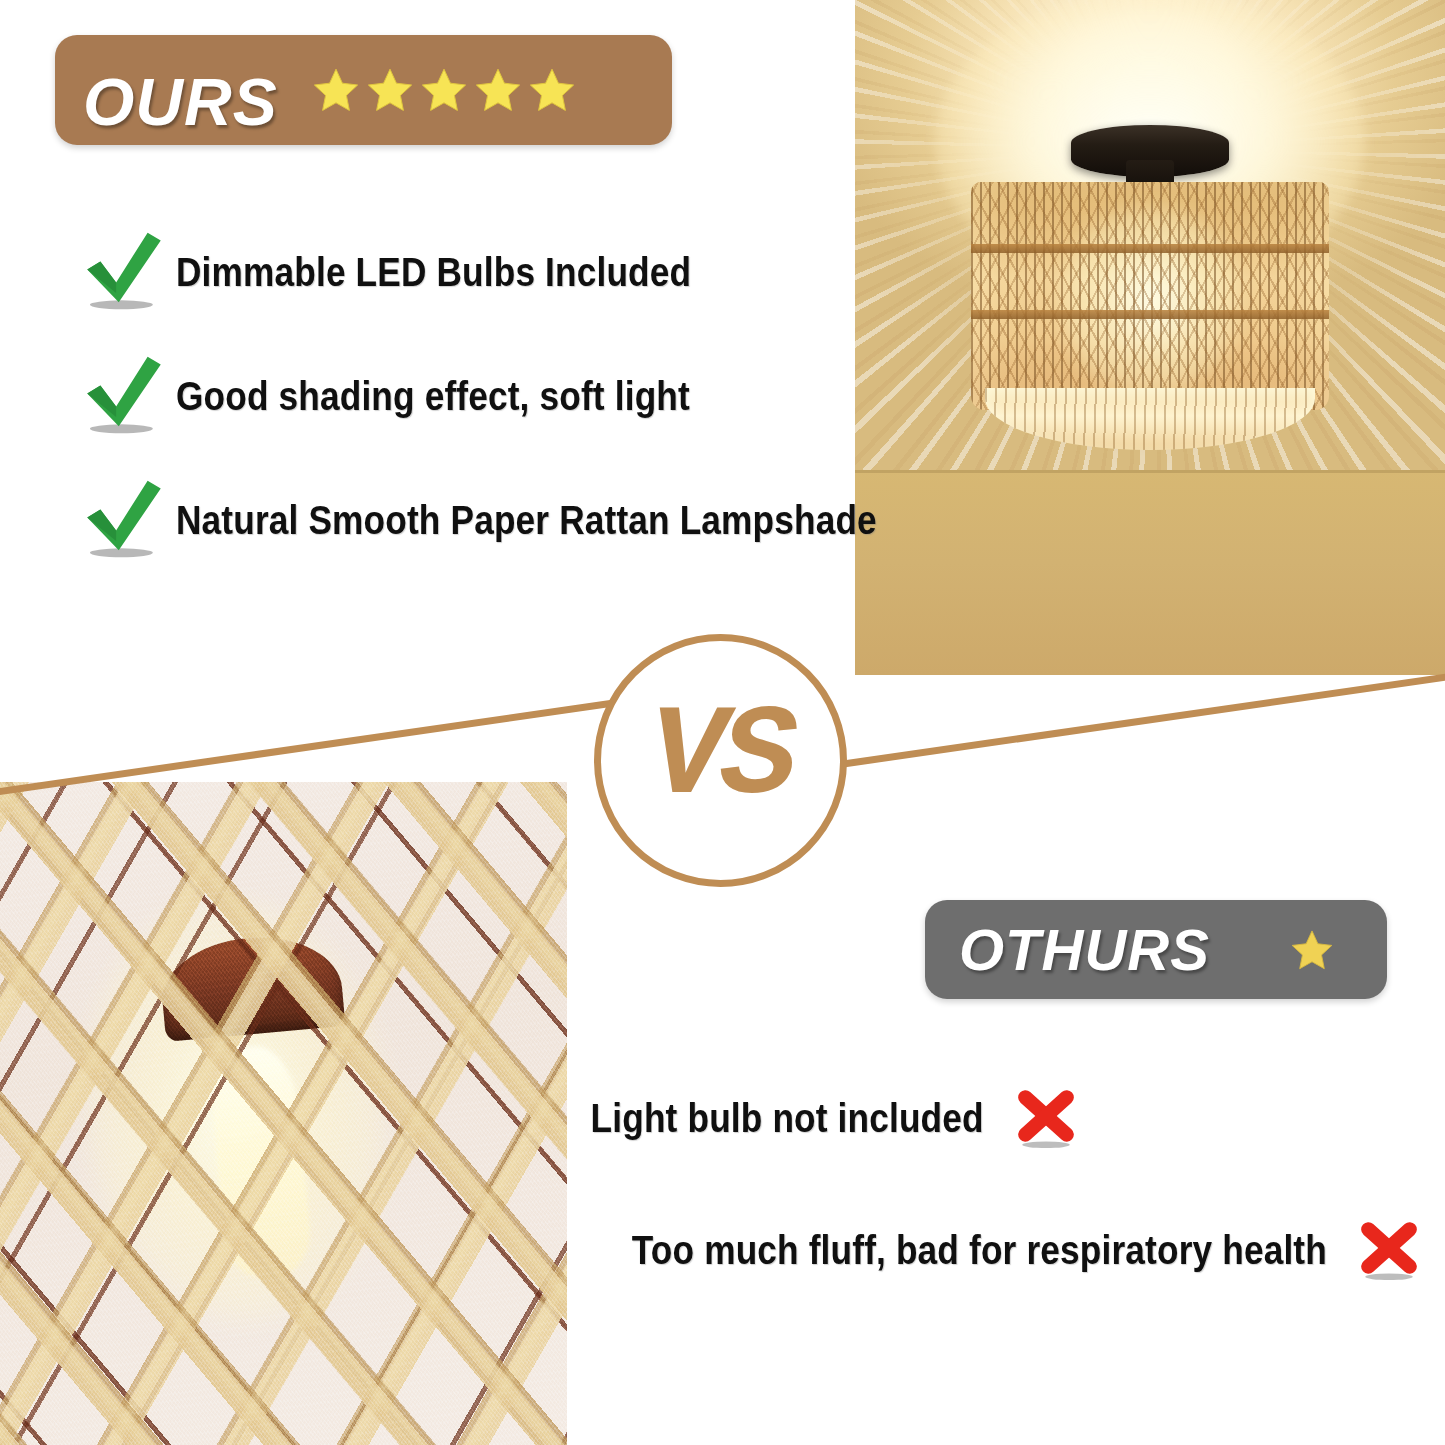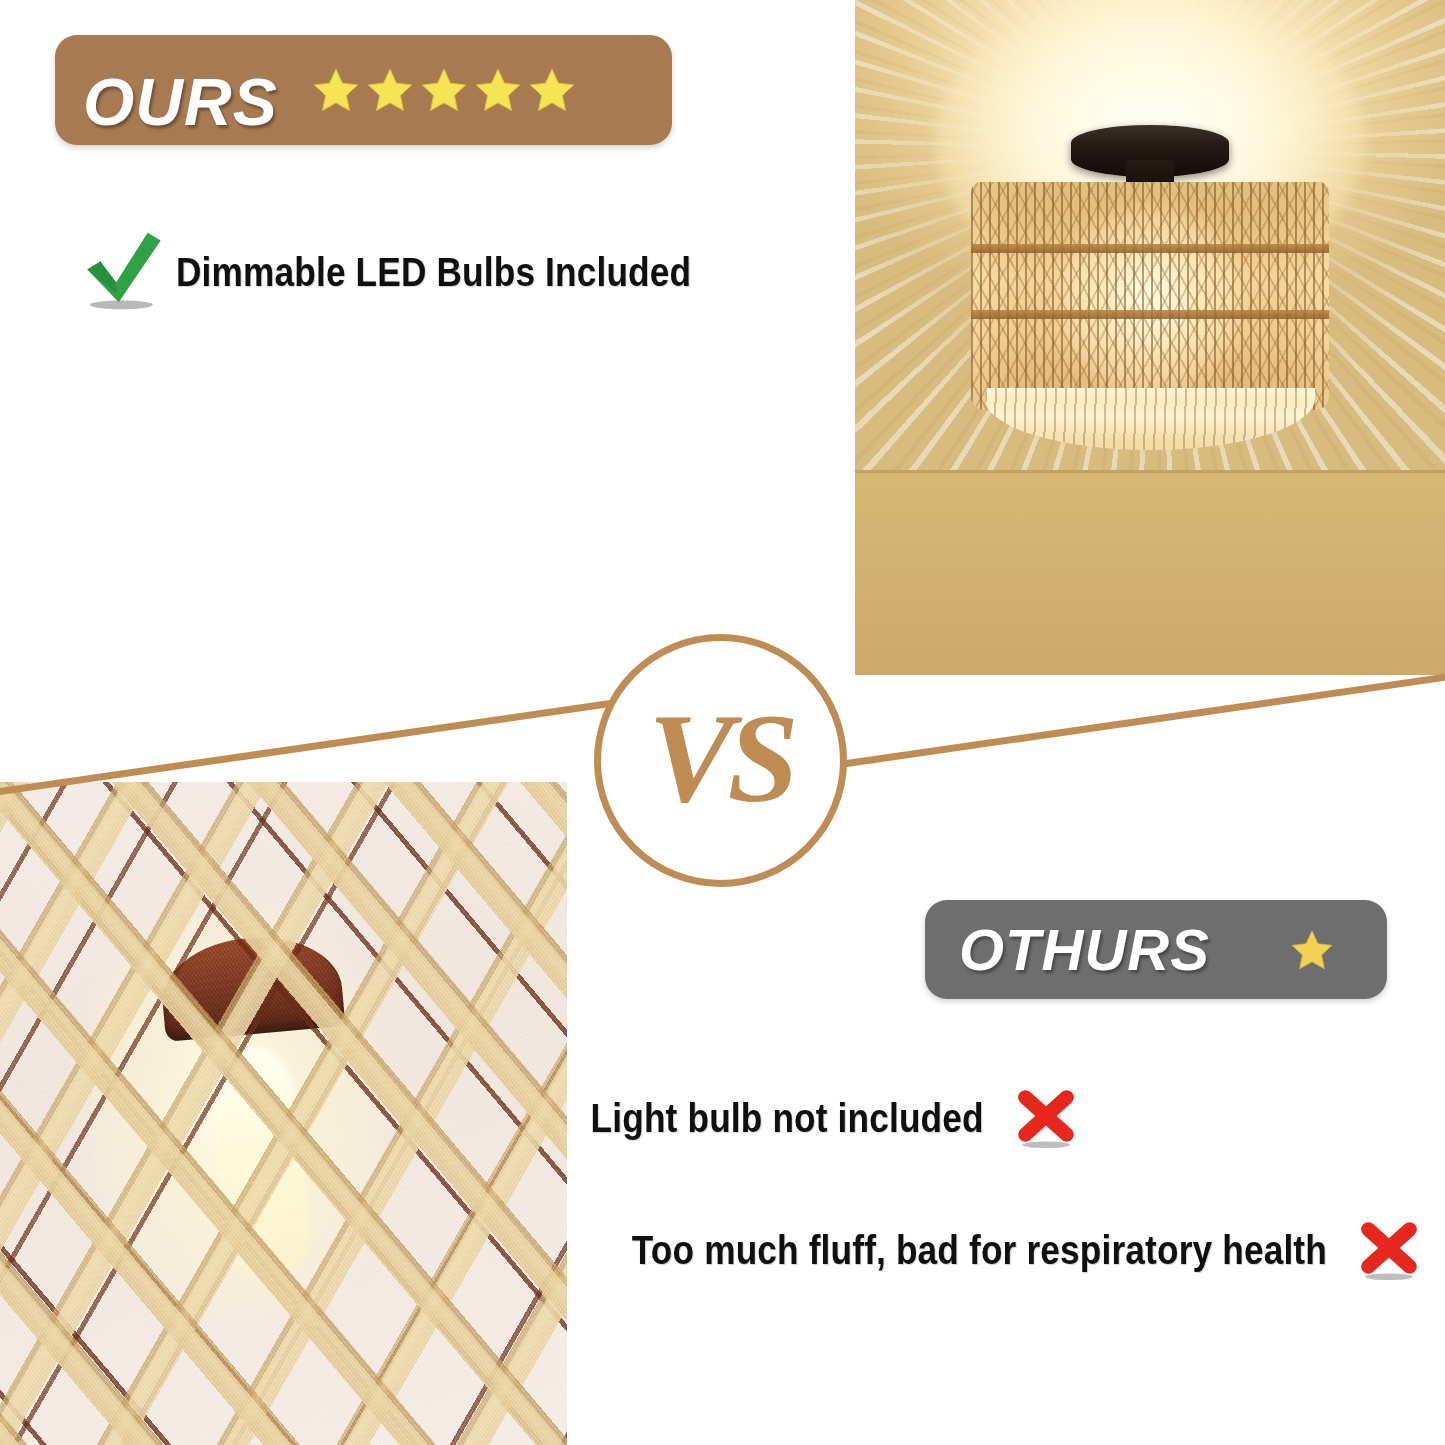--- a/index.html
+++ b/index.html
@@ -280,21 +280,21 @@
     height: 253px;
     border-radius: 50%;
     border: 7px solid #bf8d54;
     background: #ffffff;
     z-index: 8;
     display: flex;
     align-items: center;
     justify-content: center;
   }
   .vs-text {
-    font-family: Liberation Serif, serif;
+    font-family: Liberation Mono, monospace;
     font-weight: bold;
     font-style: italic;
     font-size: 128px;
     line-height: 1;
     color: #bf8d54;
     letter-spacing: -6px;
     transform: translateY(-3px);
     user-select: none;
   }
 
@@ -487,21 +487,41 @@
       <span class="mark-box">
         <svg class="check-svg" viewBox="0 0 64 64">
           <ellipse cx="30" cy="57" rx="24" ry="3.4" fill="#000000" opacity="0.28"></ellipse>
           <path d="M4 30 L 14 24 L 26 40 L 50 2 L 60 8 L 28 55 Z" fill="#2FA343"></path>
           <path d="M4 30 L 14 24 L 26 40 L 26 48 Z" fill="#27903A"></path>
         </svg>
       </span>
       <span class="feature-text">Dimmable LED Bulbs Included</span>
     </div>
 
-
+    <div class="feature-row">
+      <span class="mark-box">
+        <svg class="check-svg" viewBox="0 0 64 64">
+          <ellipse cx="30" cy="57" rx="24" ry="3.4" fill="#000000" opacity="0.28"></ellipse>
+          <path d="M4 30 L 14 24 L 26 40 L 50 2 L 60 8 L 28 55 Z" fill="#2FA343"></path>
+          <path d="M4 30 L 14 24 L 26 40 L 26 48 Z" fill="#27903A"></path>
+        </svg>
+      </span>
+      <span class="feature-text">Good shading effect, soft light</span>
+    </div>
+
+    <div class="feature-row">
+      <span class="mark-box">
+        <svg class="check-svg" viewBox="0 0 64 64">
+          <ellipse cx="30" cy="57" rx="24" ry="3.4" fill="#000000" opacity="0.28"></ellipse>
+          <path d="M4 30 L 14 24 L 26 40 L 50 2 L 60 8 L 28 55 Z" fill="#2FA343"></path>
+          <path d="M4 30 L 14 24 L 26 40 L 26 48 Z" fill="#27903A"></path>
+        </svg>
+      </span>
+      <span class="feature-text">Natural Smooth Paper Rattan Lampshade</span>
+    </div>
 
   </div>
 
   <div class="badge badge-others">
     <span class="badge-label">OTHURS</span>
     <span class="stars">
       <svg class="star" viewBox="0 0 24 24">
           <polygon points="12,1.6 15.2,8.6 22.8,9.5 17.2,14.7 18.7,22.2 12,18.4 5.3,22.2 6.8,14.7 1.2,9.5 8.8,8.6" fill="#F0D254" stroke="#D8B93E" stroke-width="0.5"></polygon>
         </svg>
     </span>

